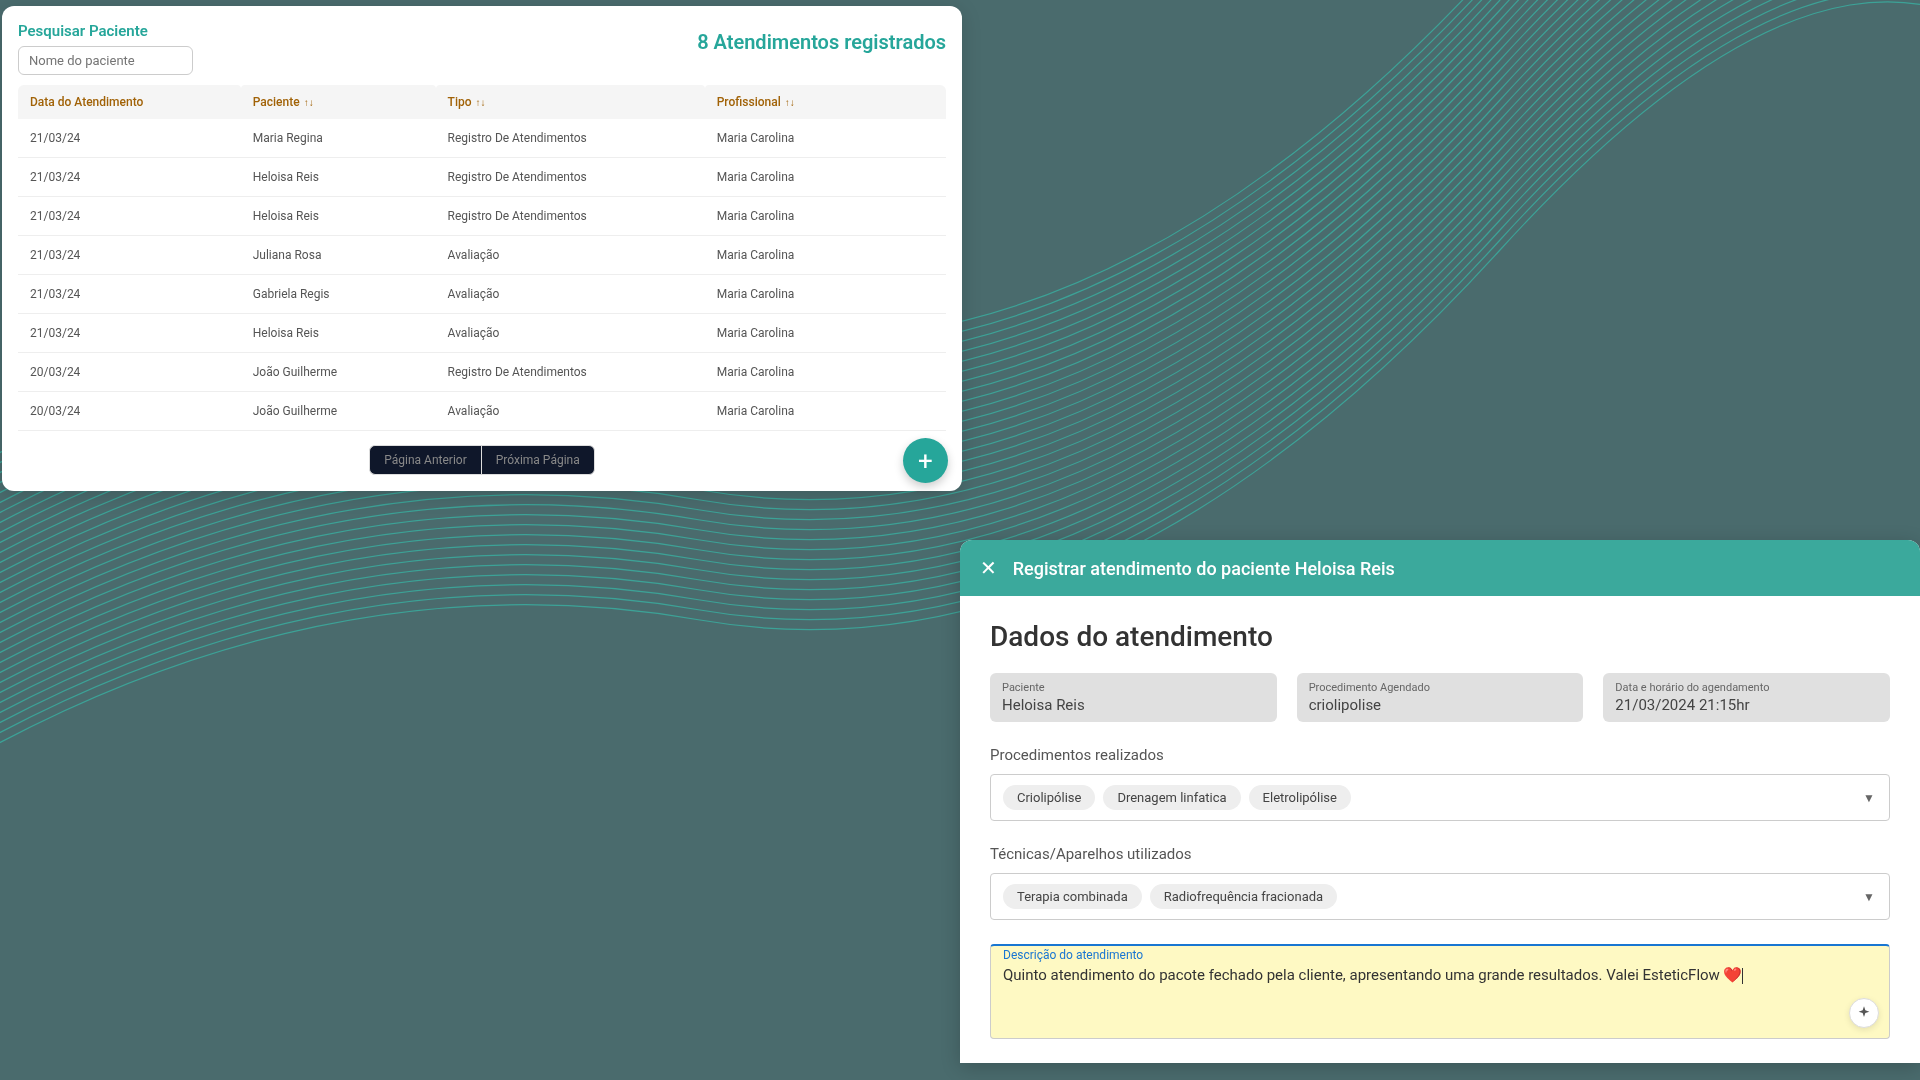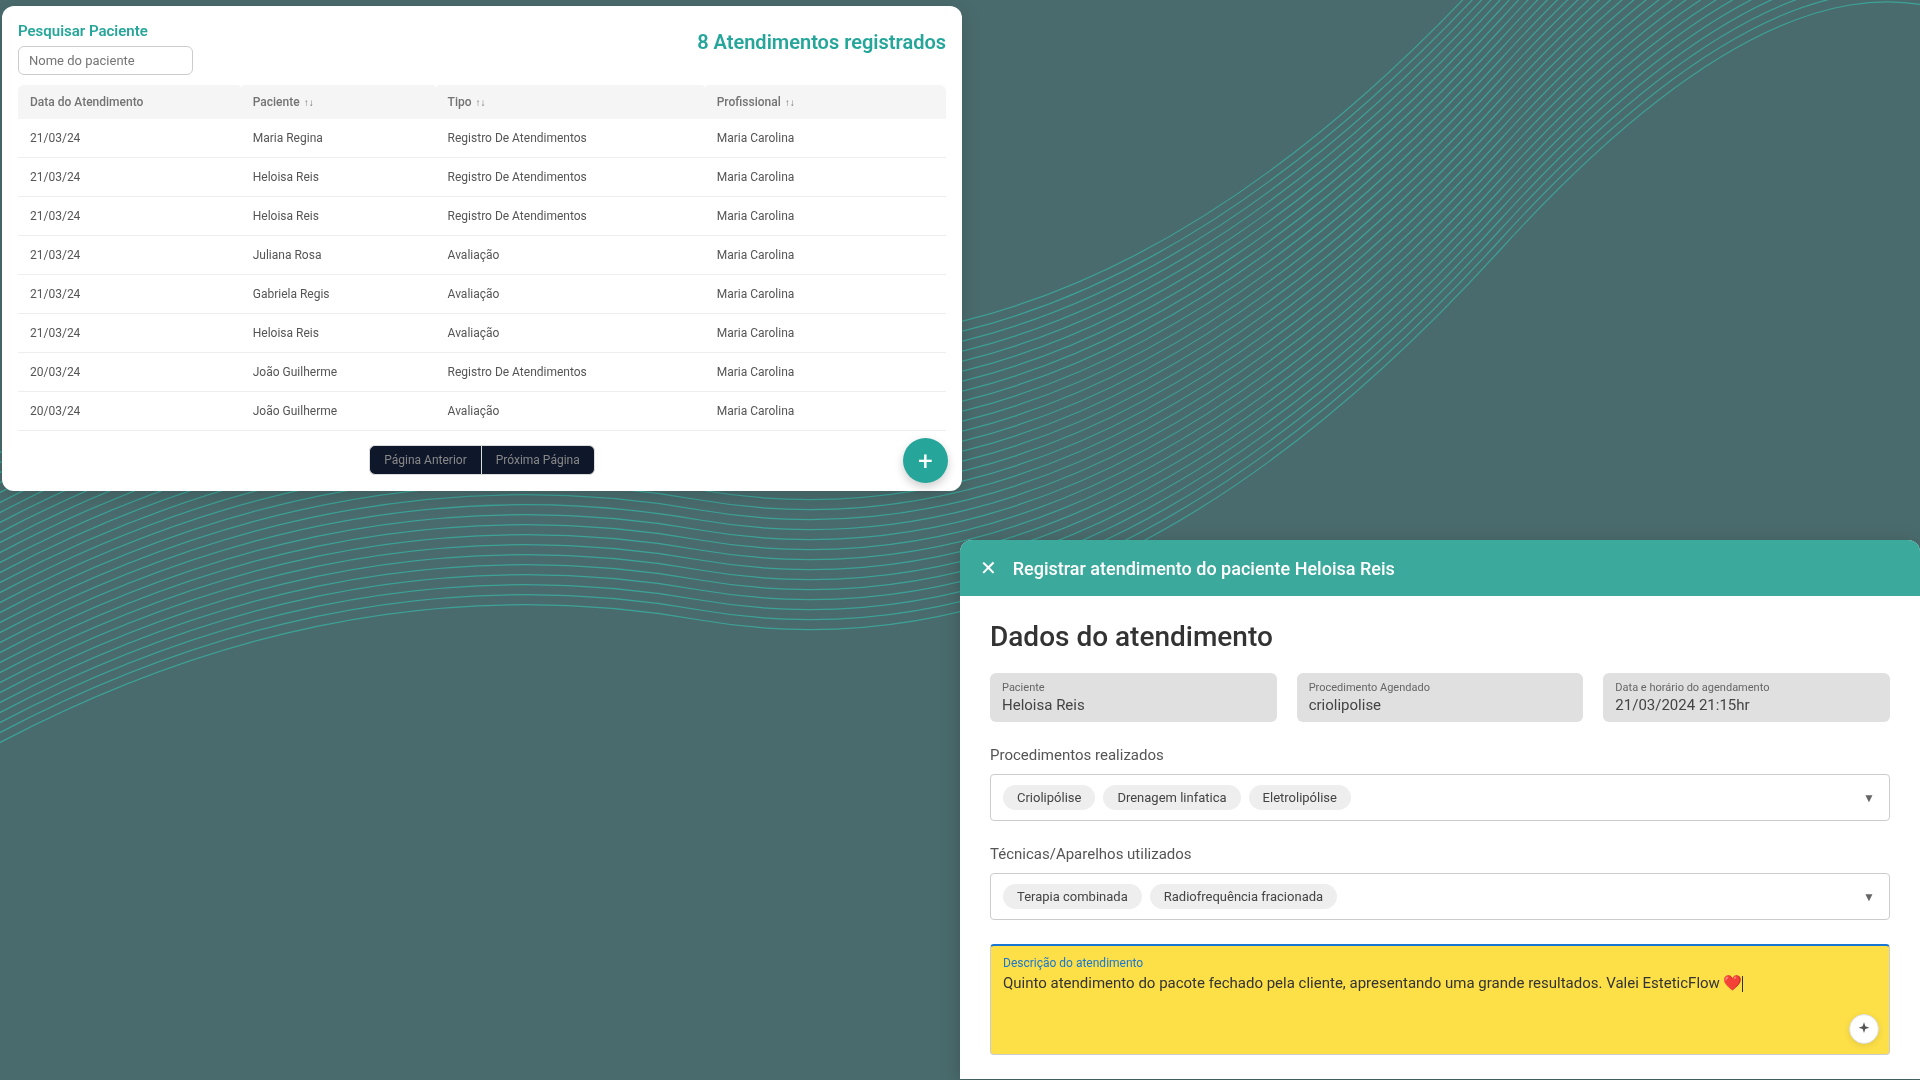--- a/index.html
+++ b/index.html
@@ -11,21 +11,21 @@
     
     
     .list-card { position: absolute; top: 6px; left: 2px; width: 960px; background: #fff; border-radius: 12px; padding: 16px; box-shadow: 0 4px 20px rgba(0,0,0,0.15); }
     .list-header { display: flex; justify-content: space-between; align-items: flex-start; margin-bottom: 8px; }
     .search-section { }
     .search-title { color: #26a69a; font-size: 15px; font-weight: 600; margin-bottom: 6px; }
     .search-input { width: 175px; border: 1px solid #ccc; border-radius: 6px; padding: 6px 10px; font-size: 13px; color: #999; }
     .count-title { color: #26a69a; font-size: 20px; font-weight: 600; margin-top: 8px; }
     
     .table { width: 100%; border-collapse: collapse; margin-top: 10px; }
-    .table thead th { background: #f5f5f5; padding: 10px 12px; font-size: 12px; color: #737373; font-weight: 500; text-align: right; border-radius: 4px 4px 0 0; }
+    .table thead th { background: #f5f5f5; padding: 10px 12px; font-size: 12px; color: #a16207; font-weight: 500; text-align: right; border-radius: 4px 4px 0 0; }
     .table thead th:first-child { border-top-left-radius: 6px; }
     .table thead th:last-child { border-top-right-radius: 6px; }
     .sort-icon { display: inline-block; font-size: 10px; margin-left: 4px; }
     .table tbody td { padding: 12px; font-size: 12px; color: #555; border-bottom: 1px solid #eee; }
     
     .pagination { display: flex; justify-content: center; gap: 0; margin-top: 14px; }
     .page-btn { border: 1px solid #ddd; background: #0f172a; padding: 7px 14px; font-size: 12px; color: #888; cursor: pointer; }
     .page-btn:first-child { border-radius: 6px 0 0 6px; border-right: none; }
     .page-btn:last-child { border-radius: 0 6px 6px 0; }
     
@@ -43,21 +43,21 @@
     .field-row { display: flex; gap: 20px; margin-bottom: 24px; }
     .field-box { flex: 1; background: #e0e0e0; border-radius: 6px; padding: 8px 12px; }
     .field-label { font-size: 11px; color: #666; margin-bottom: 2px; }
     .field-value { font-size: 15px; color: #444; }
     
     .sub-label { font-size: 15px; color: #555; margin-bottom: 10px; }
     .chip-select { border: 1px solid #ccc; border-radius: 4px; padding: 10px 12px; display: flex; align-items: center; gap: 8px; margin-bottom: 24px; position: relative; }
     .chip { background: #eee; border-radius: 14px; padding: 5px 14px; font-size: 13px; color: #444; }
     .dropdown-arrow { position: absolute; right: 14px; color: #666; font-size: 12px; }
     
-    .textarea-box { border: 1px solid #ccc; border-top: 2px solid #1976d2; border-radius: 4px; padding: 10px 12px; background: #fde047; position: relative; }
+    .textarea-box { border: 1px solid #ccc; border-top: 2px solid #1976d2; border-radius: 4px; padding: 2px 12px; background: #fef9c3; position: relative; }
     .textarea-label { font-size: 12px; color: #1976d2; margin-bottom: 4px; }
     .textarea-content { font-size: 15px; color: #333; min-height: 70px; }
     .textarea-content .cursor { display: inline-block; width: 1px; height: 16px; background: #333; vertical-align: middle; }
     
     .corner-icon { position: absolute; bottom: 10px; right: 10px; width: 30px; height: 30px; border-radius: 50%; background: #fff; border: 1px solid #ddd; display: flex; align-items: center; justify-content: center; box-shadow: 0 2px 6px rgba(0,0,0,0.1); }
     
     .th-inner { display: flex; align-items: center; }
     .th1 { width: 24%; }
     .th2 { width: 21%; }
     .th3 { width: 29%; }

